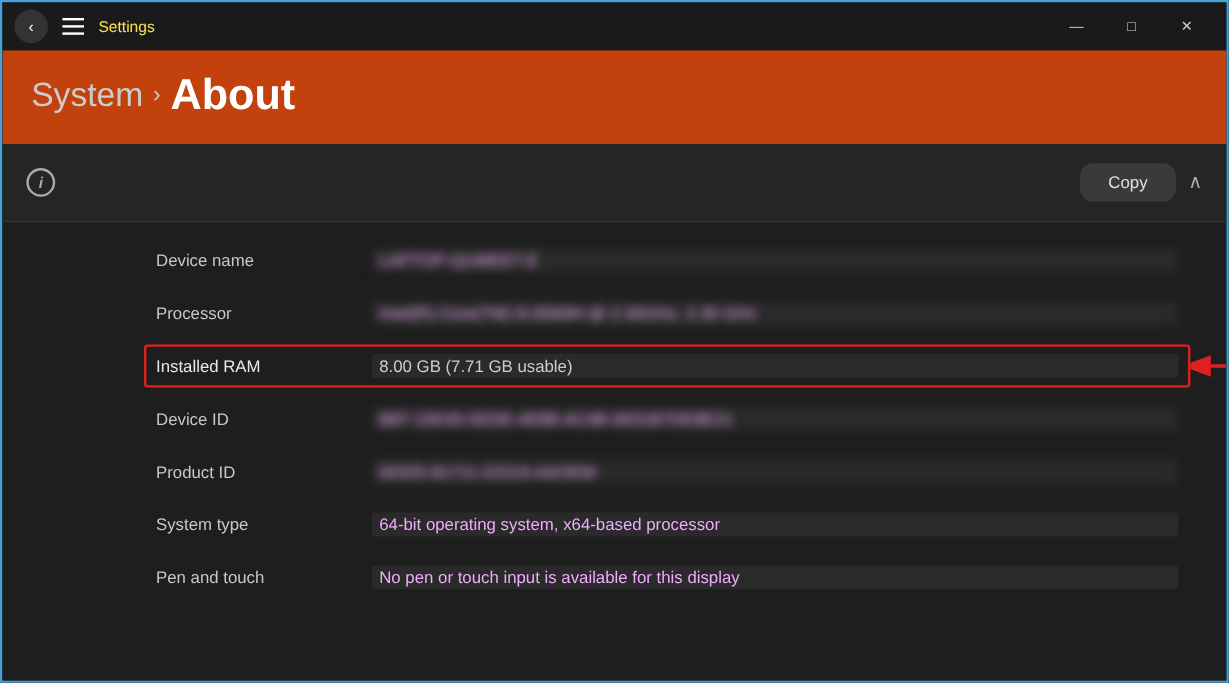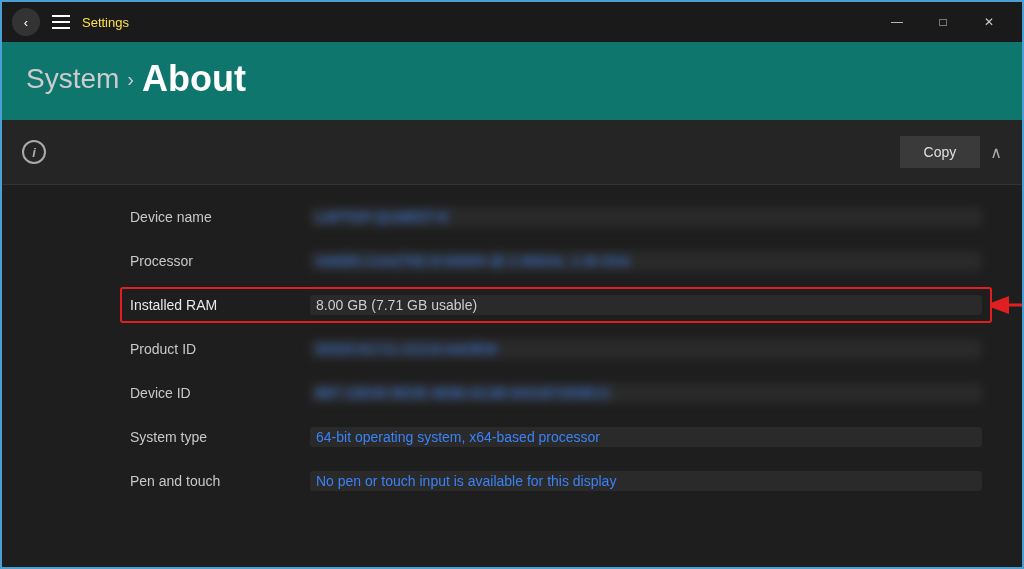--- a/index.html
+++ b/index.html
@@ -62,21 +62,21 @@
       justify-content: center;
       color: #ccc;
       font-size: 12px;
       cursor: pointer;
       background: transparent;
       border: none;
     }
 
     
     .page-header {
-      background: #0f766e;
+      background: #c2410c;
       padding: 16px 24px 20px 24px;
     }
     .breadcrumb {
       display: flex;
       align-items: center;
       gap: 8px;
     }
     .breadcrumb-system {
       color: #ccc;
       font-size: 28px;
@@ -134,21 +134,21 @@
       font-weight: 400;
     }
     .section-header-right {
       display: flex;
       align-items: center;
       gap: 10px;
     }
     .copy-btn {
       background: #3a3a3a;
       border: none;
-      border-radius: 0;
+      border-radius: 11px;
       color: #e0e0e0;
       padding: 8px 24px;
       font-size: 14px;
       cursor: pointer;
     }
     .chevron-up {
       color: #aaa;
       font-size: 16px;
       cursor: pointer;
     }
@@ -164,21 +164,21 @@
       padding: 12px 0;
       gap: 20px;
       position: relative;
     }
     .spec-label {
       color: #c8c8c8;
       font-size: 14px;
       min-width: 160px;
     }
     .spec-value {
-      color: #3b82f6;
+      color: #f0abfc;
       font-size: 14px;
       flex: 1;
       background: #2a2a2a;
       border-radius: 3px;
       padding: 2px 6px;
       white-space: nowrap;
       overflow: hidden;
     }
     .spec-value.blurred {
       filter: blur(4px);
@@ -266,28 +266,28 @@
             <defs>
               <marker id="ah" markerWidth="8" markerHeight="8" refX="4" refY="3" orient="auto">
                 <path d="M0,0 L0,6 L8,3 z" fill="#e02020"></path>
               </marker>
             </defs>
             <line x1="55" y1="10" x2="5" y2="10" stroke="#e02020" stroke-width="3" marker-end="url(#ah)"></line>
           </svg>
         </div>
       </div>
       <div class="spec-row">
+        <span class="spec-label">Device ID</span>
+        <span class="spec-value blurred">B87-15E45-5EDE-4E88-AC4B-0031B7DE8E21</span>
+      </div>
+      <div class="spec-row">
         <span class="spec-label">Product ID</span>
         <span class="spec-value blurred">00325-81711-22219-AAOEM</span>
       </div>
       <div class="spec-row">
-        <span class="spec-label">Device ID</span>
-        <span class="spec-value blurred">B87-15E45-5EDE-4E88-AC4B-0031B7DE8E21</span>
-      </div>
-      <div class="spec-row">
         <span class="spec-label">System type</span>
         <span class="spec-value">64-bit operating system, x64-based processor</span>
       </div>
       <div class="spec-row">
         <span class="spec-label">Pen and touch</span>
         <span class="spec-value">No pen or touch input is available for this display</span>
       </div>
     </div>
 
 </div>

